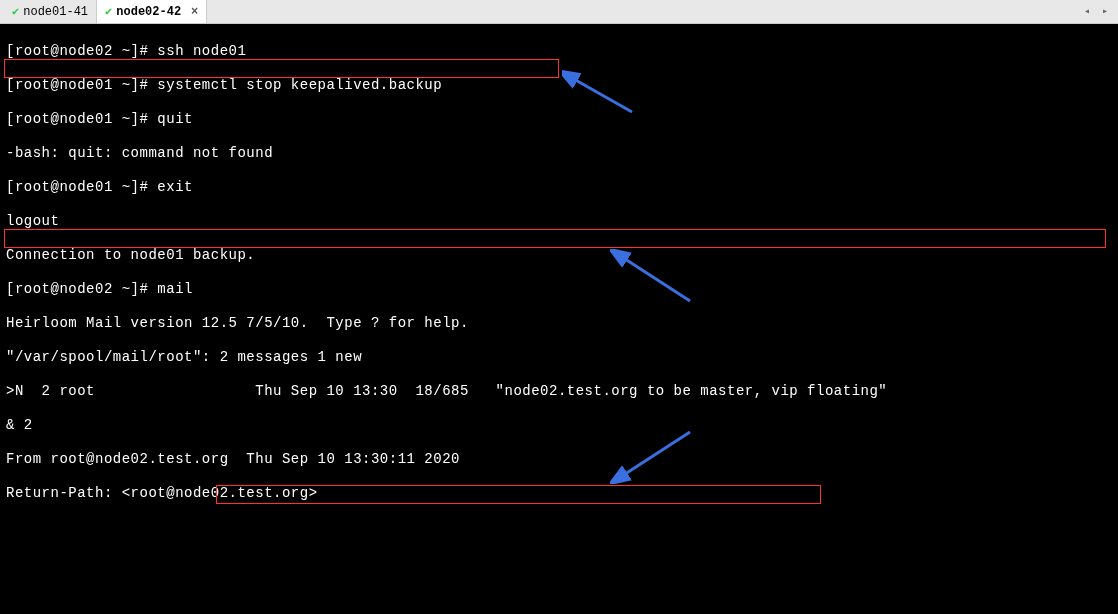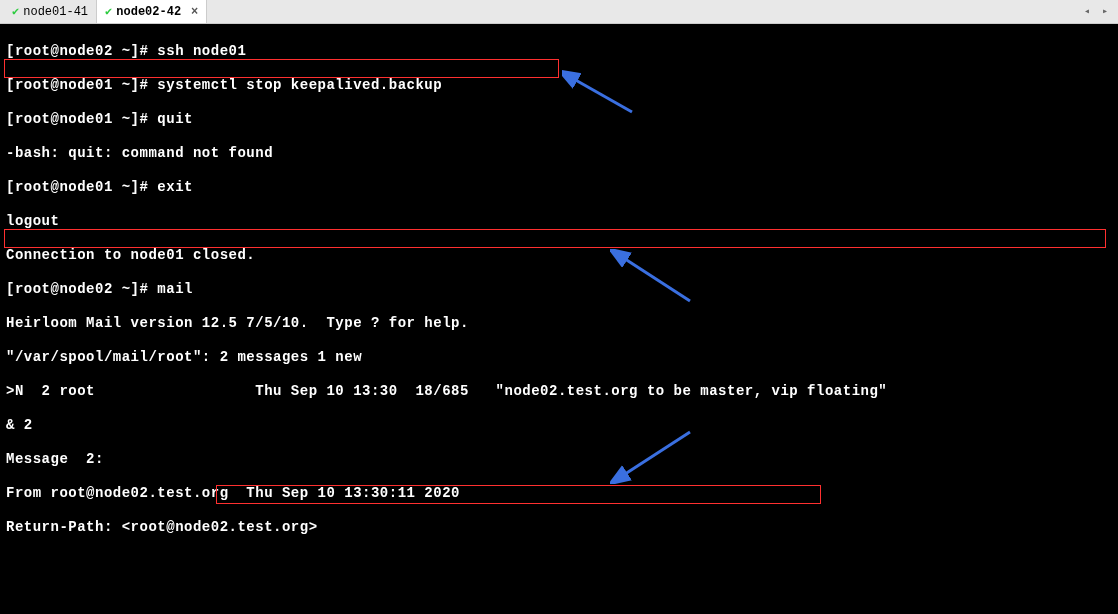--- a/index.html
+++ b/index.html
@@ -57,21 +57,20 @@
   }
   .terminal {
     background: #000;
     color: #fff;
     height: 590px;
     padding: 2px 6px;
     line-height: 17px;
     letter-spacing: 0.5px;
     white-space: pre;
     position: relative;
-    font-weight: bold;
   }
   .line { white-space: pre; }
   .red-box {
     position: absolute;
     border: 1px solid #ff3030;
     pointer-events: none;
   }
   .blue-arrow {
     position: absolute;
     pointer-events: none;
@@ -96,27 +95,26 @@
   </div>
 </div>
 
 <div class="terminal">
 <div class="line">[root@node02 ~]# ssh node01</div>
 <div class="line">[root@node01 ~]# systemctl stop keepalived.backup</div>
 <div class="line">[root@node01 ~]# quit</div>
 <div class="line">-bash: quit: command not found</div>
 <div class="line">[root@node01 ~]# exit</div>
 <div class="line">logout</div>
-<div class="line">Connection to node01 closed.</div>
+<div class="line">Connection to node01 backup.</div>
 <div class="line">[root@node02 ~]# mail</div>
 <div class="line">Heirloom Mail version 12.5 7/5/10.  Type ? for help.</div>
 <div class="line">"/var/spool/mail/root": 2 messages 1 new</div>
 <div class="line">&gt;N  2 root                  Thu Sep 10 13:30  18/685   "node02.test.org to be master, vip floating"</div>
 <div class="line">&amp; 2</div>
-<div class="line">Message  2:</div>
 <div class="line">From root@node02.test.org  Thu Sep 10 13:30:11 2020</div>
 <div class="line">Return-Path: &lt;root@node02.test.org&gt;</div>
 
 
 
 
 
 
 
 

